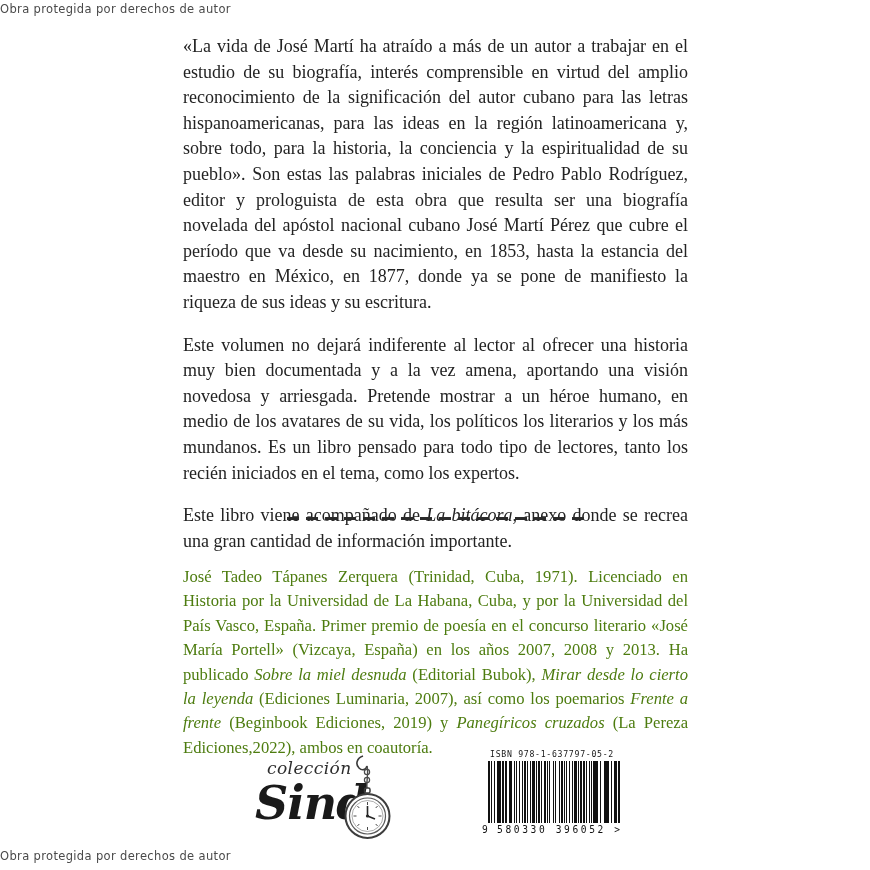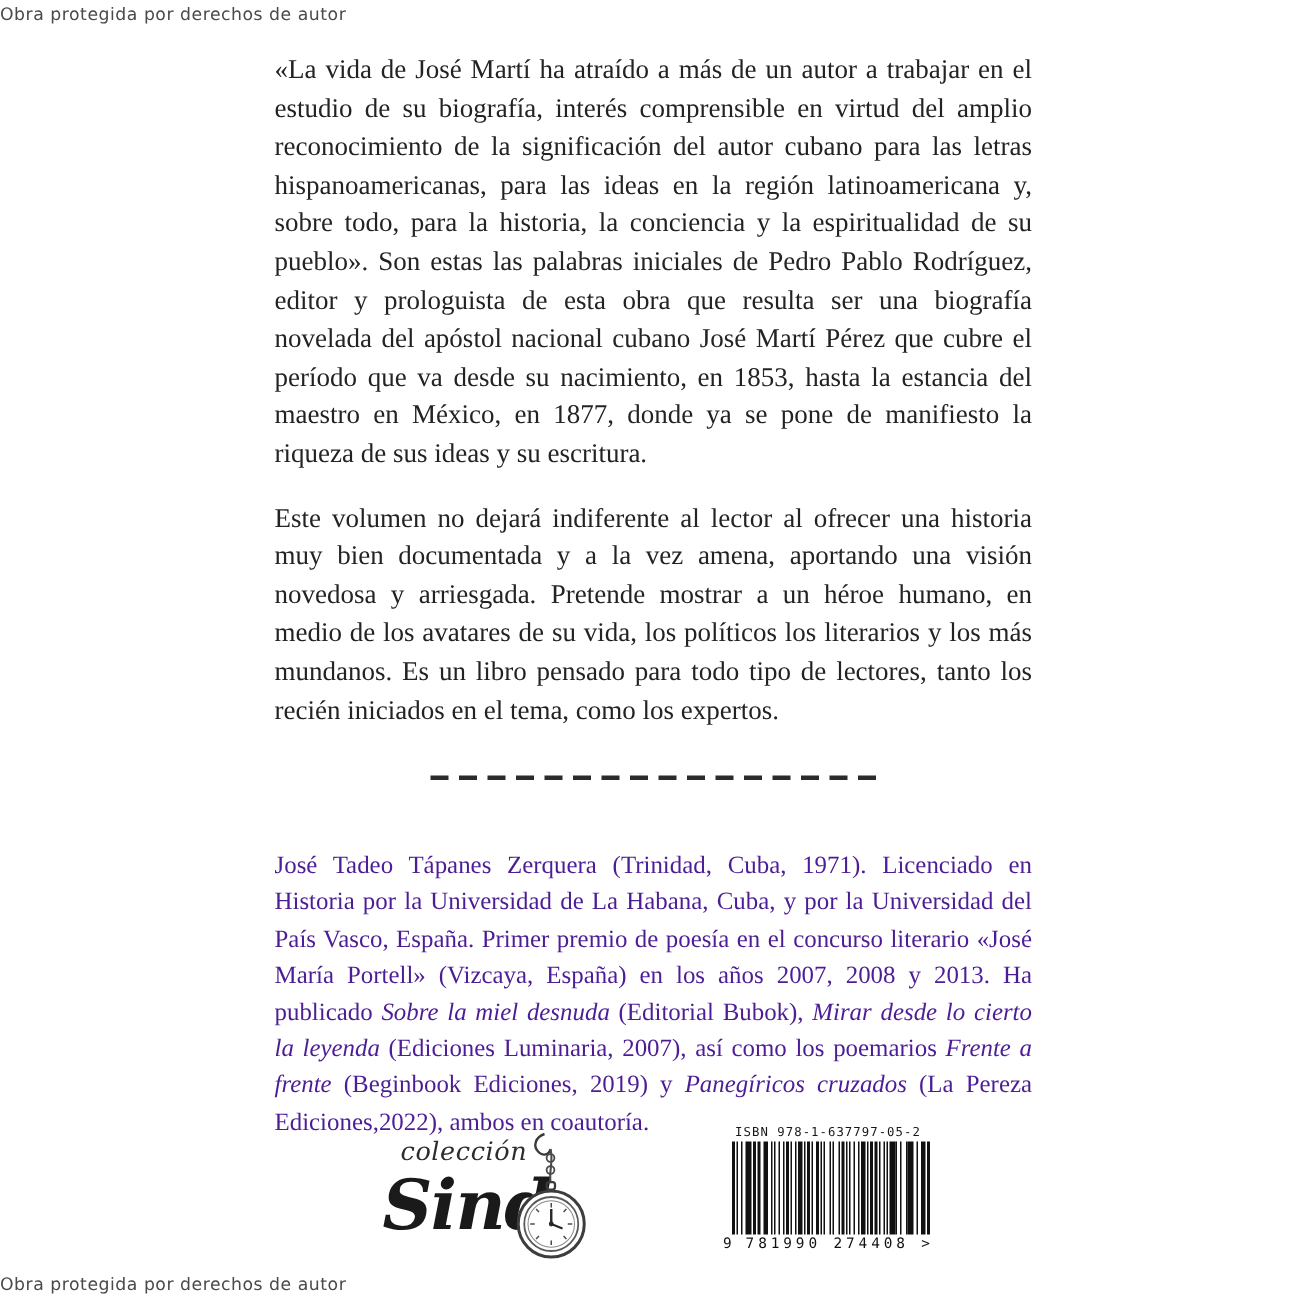--- a/index.html
+++ b/index.html
@@ -79,21 +79,21 @@
     position: absolute;
     left: 0;
     top: 531px;
     width: 505px;
   }
   .bio p {
     margin: 0;
     font-size: 16.6px;
     line-height: 24.4px;
     text-align: justify;
-    color: #4c1d95;
+    color: #4d7c0f;
   }
   .bio i { font-style: italic; }
 
   
   .footer {
     position: absolute;
     left: 0;
     top: 745px;
     width: 870px;
     height: 105px;
@@ -181,20 +181,21 @@
 
   <div class="watermark watermark-top">Obra protegida por derechos de autor</div>
 
   <div class="content">
 
     <div class="blurb-block">
       <p class="para">«La vida de José Martí ha atraído a más de un autor a trabajar en el estudio de su biografía, interés comprensible en virtud del amplio reconocimiento de la significación del autor cubano para las letras hispanoamericanas, para las ideas en la región latinoamericana y, sobre todo, para la historia, la conciencia y la espiritualidad de su pueblo». Son estas las palabras iniciales de Pedro Pablo Rodríguez, editor y prologuista de esta obra que resulta ser una biografía novelada del apóstol nacional cubano José Martí Pérez que cubre el período que va desde su nacimiento, en 1853, hasta la estancia del maestro en México, en 1877, donde ya se pone de manifiesto la riqueza de sus ideas y su escritura.</p>
 
       <p class="para">Este volumen no dejará indiferente al lector al ofrecer una historia muy bien documentada y a la vez amena, aportando una visión novedosa y arriesgada. Pretende mostrar a un héroe humano, en medio de los avatares de su vida, los políticos los literarios y los más mundanos. Es un libro pensado para todo tipo de lectores, tanto los recién iniciados en el tema, como los expertos.</p>
 
+      <p class="para"><span>Este libro viene acompañado de </span><i>La bitácora</i><span>, anexo donde se recrea una gran cantidad de información importante.</span></p>
     </div>
 
     <div class="separator" id="separator">
         <span class="dash"></span>
         <span class="dash"></span>
         <span class="dash"></span>
         <span class="dash"></span>
         <span class="dash"></span>
         <span class="dash"></span>
         <span class="dash"></span>
@@ -340,22 +341,22 @@
           <span style="width: 3.15px; height: 100%; background: transparent;"></span>
           <span style="width: 2.1px; height: 100%; background: rgb(17, 17, 17);"></span>
           <span style="width: 1.05px; height: 100%; background: transparent;"></span>
           <span style="width: 1.05px; height: 100%; background: rgb(17, 17, 17);"></span>
           <span style="width: 1.05px; height: 100%; background: transparent;"></span>
           <span style="width: 3.15px; height: 100%; background: rgb(17, 17, 17);"></span>
           <span style="width: 2.1px; height: 100%; background: transparent;"></span>
         </div>
       <div class="barcode-digits">
         <span class="grp-left">9</span>
-        <span class="grp-mid">781990</span>
-        <span class="grp-right">274408</span>
+        <span class="grp-mid">580330</span>
+        <span class="grp-right">396052</span>
         <span class="grp-end">&gt;</span>
       </div>
     </div>
 
   </div>
 
   <div class="watermark watermark-bottom">Obra protegida por derechos de autor</div>
 
 </div>
 

